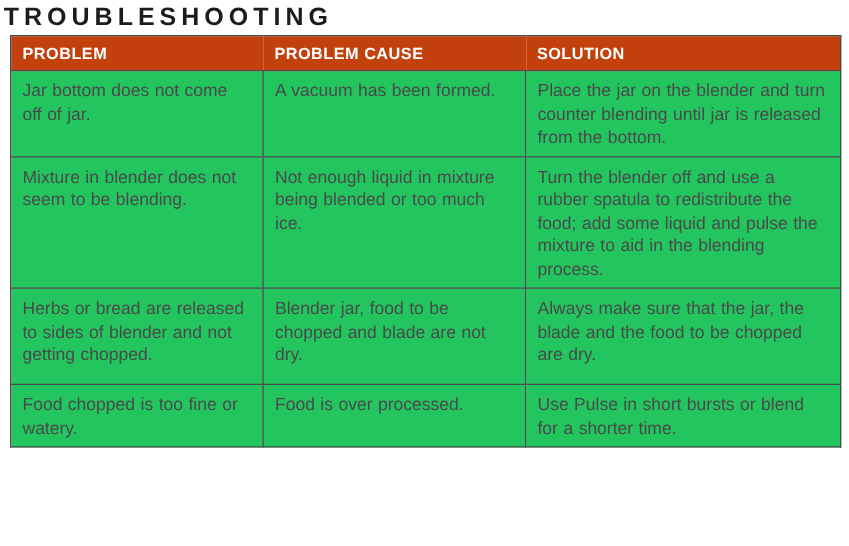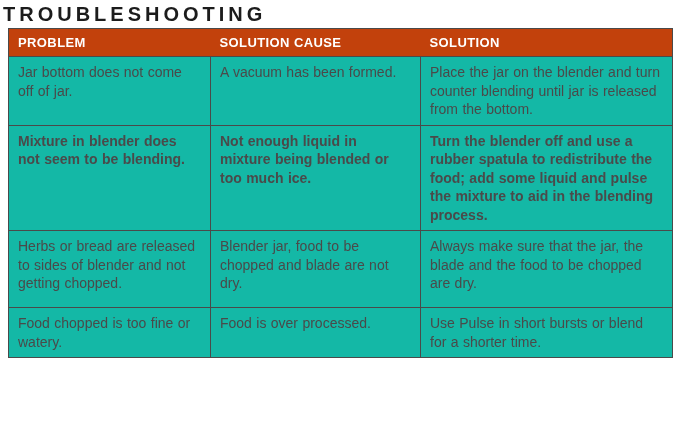--- a/index.html
+++ b/index.html
@@ -45,21 +45,21 @@
     padding: 6px 8px 6px 9px;
     height: 15px;
     border: 0;
   }
   .ts-table td {
     vertical-align: top;
     padding: 6px 10px 6px 9px;
     font-size: 14px;
     line-height: 18.5px;
     color: #4a4a4a;
-    background: #14b8a6;
+    background: #22c55e;
     word-spacing: 0.5px;
   }
   .col-problem  { width: 202px; }
   .col-cause    { width: 210px; }
   .col-solution { width: 252px; }
   
   .clipped-remnant {
     position: absolute;
     left: 76px;
     top: 433px;
@@ -84,31 +84,31 @@
 
   <table class="ts-table">
     <colgroup>
       <col class="col-problem">
       <col class="col-cause">
       <col class="col-solution">
     </colgroup>
     <thead>
       <tr>
         <th>PROBLEM</th>
-        <th>SOLUTION CAUSE</th>
+        <th>PROBLEM CAUSE</th>
         <th>SOLUTION</th>
       </tr>
     </thead>
     <tbody>
       <tr style="height:62px;">
         <td>Jar bottom does not come off of jar.</td>
         <td>A vacuum has been formed.</td>
         <td>Place the jar on the blender and turn counter blending until jar is released from the bottom.</td>
       </tr>
-      <tr style="height:99px;font-weight:bold;">
+      <tr style="height:99px;">
         <td>Mixture in blender does not seem to be blending.</td>
         <td>Not enough liquid in mixture being blended or too much ice.</td>
         <td>Turn the blender off and use a rubber spatula to redistribute the food; add some liquid and pulse the mixture to aid in the blending process.</td>
       </tr>
       <tr style="height:77px;">
         <td>Herbs or bread are released to sides of blender and not getting chopped.</td>
         <td>Blender jar, food to be chopped and blade are not dry.</td>
         <td>Always make sure that the jar, the blade and the food to be chopped are dry.</td>
       </tr>
       <tr style="height:45px;">

